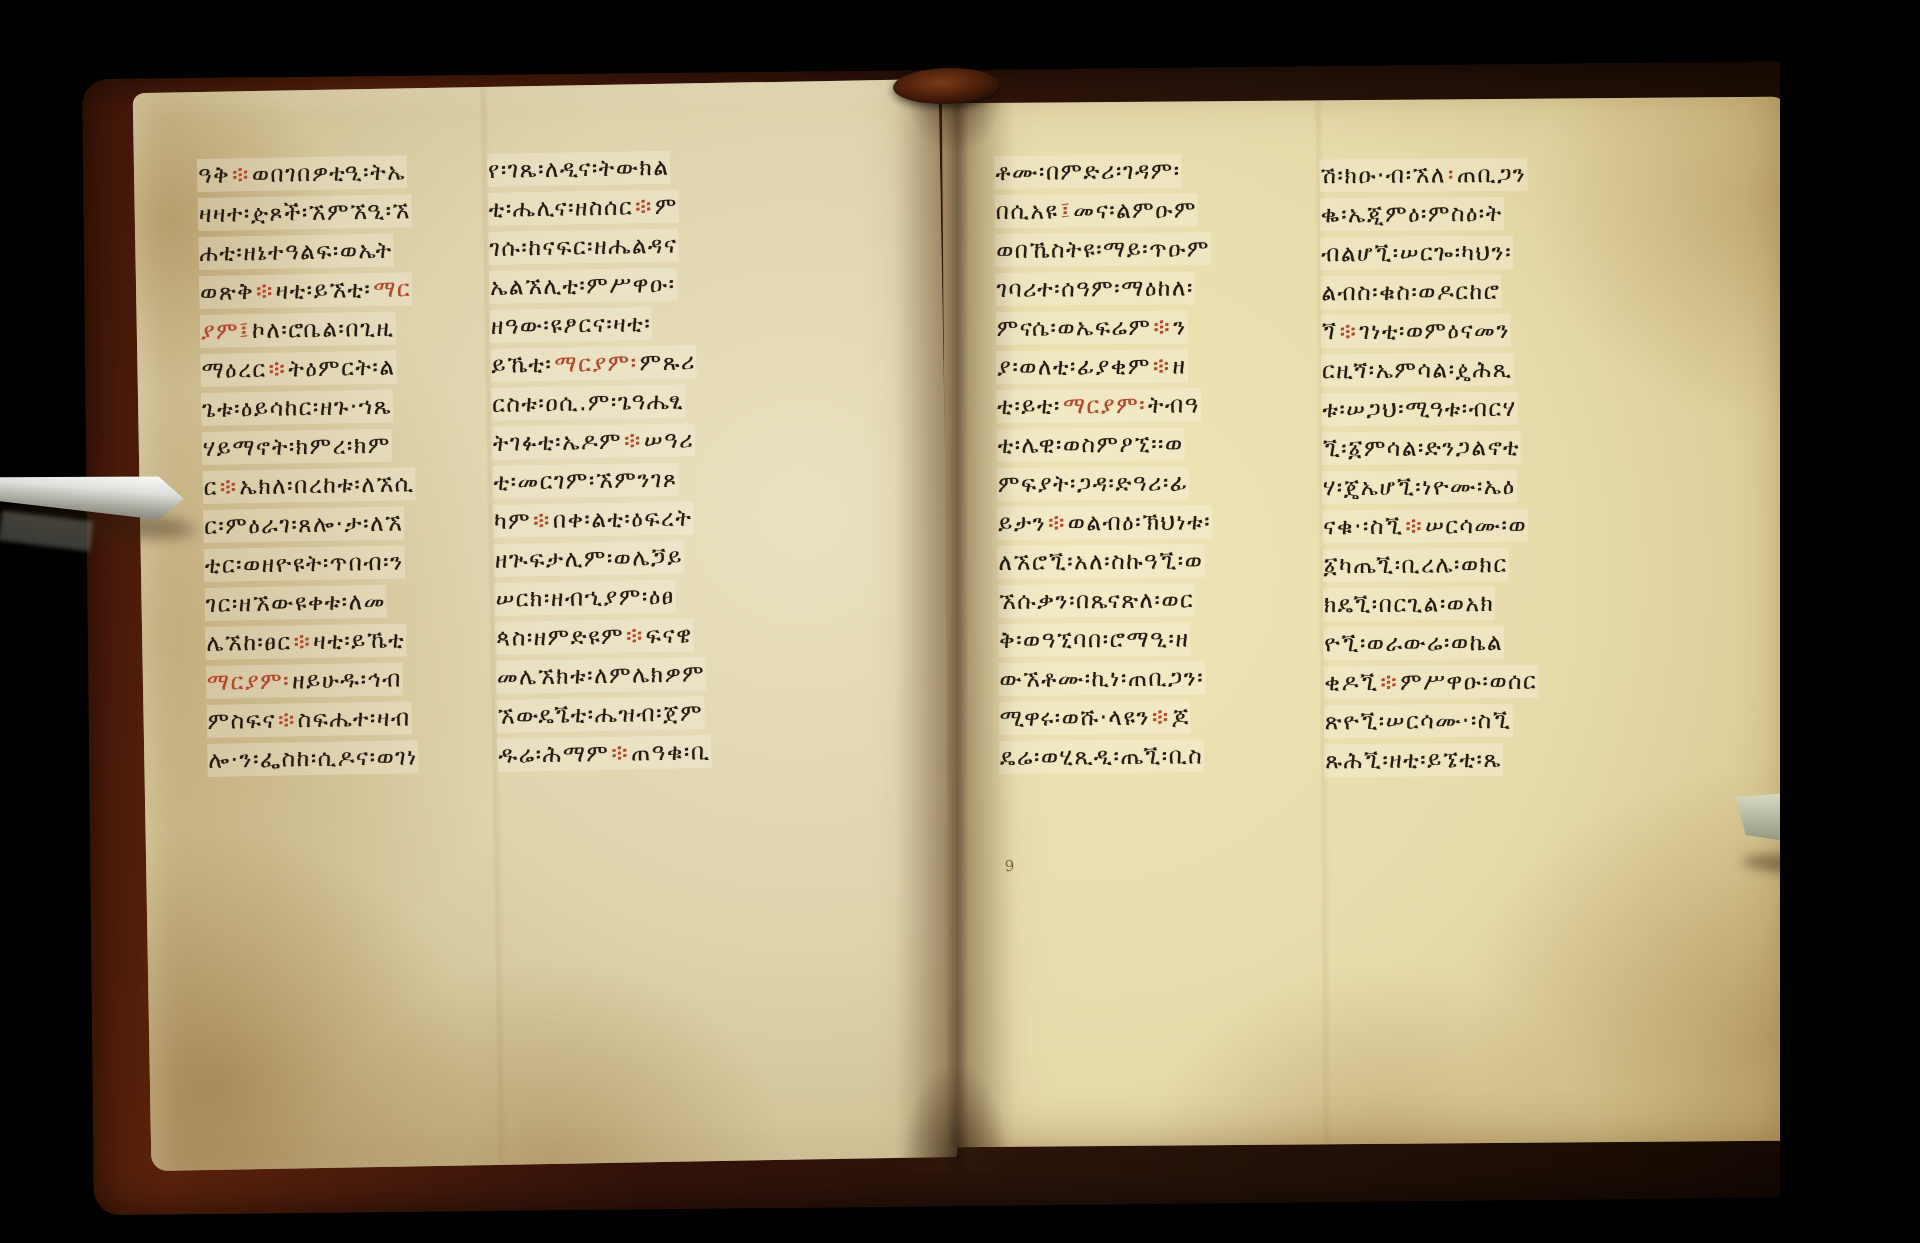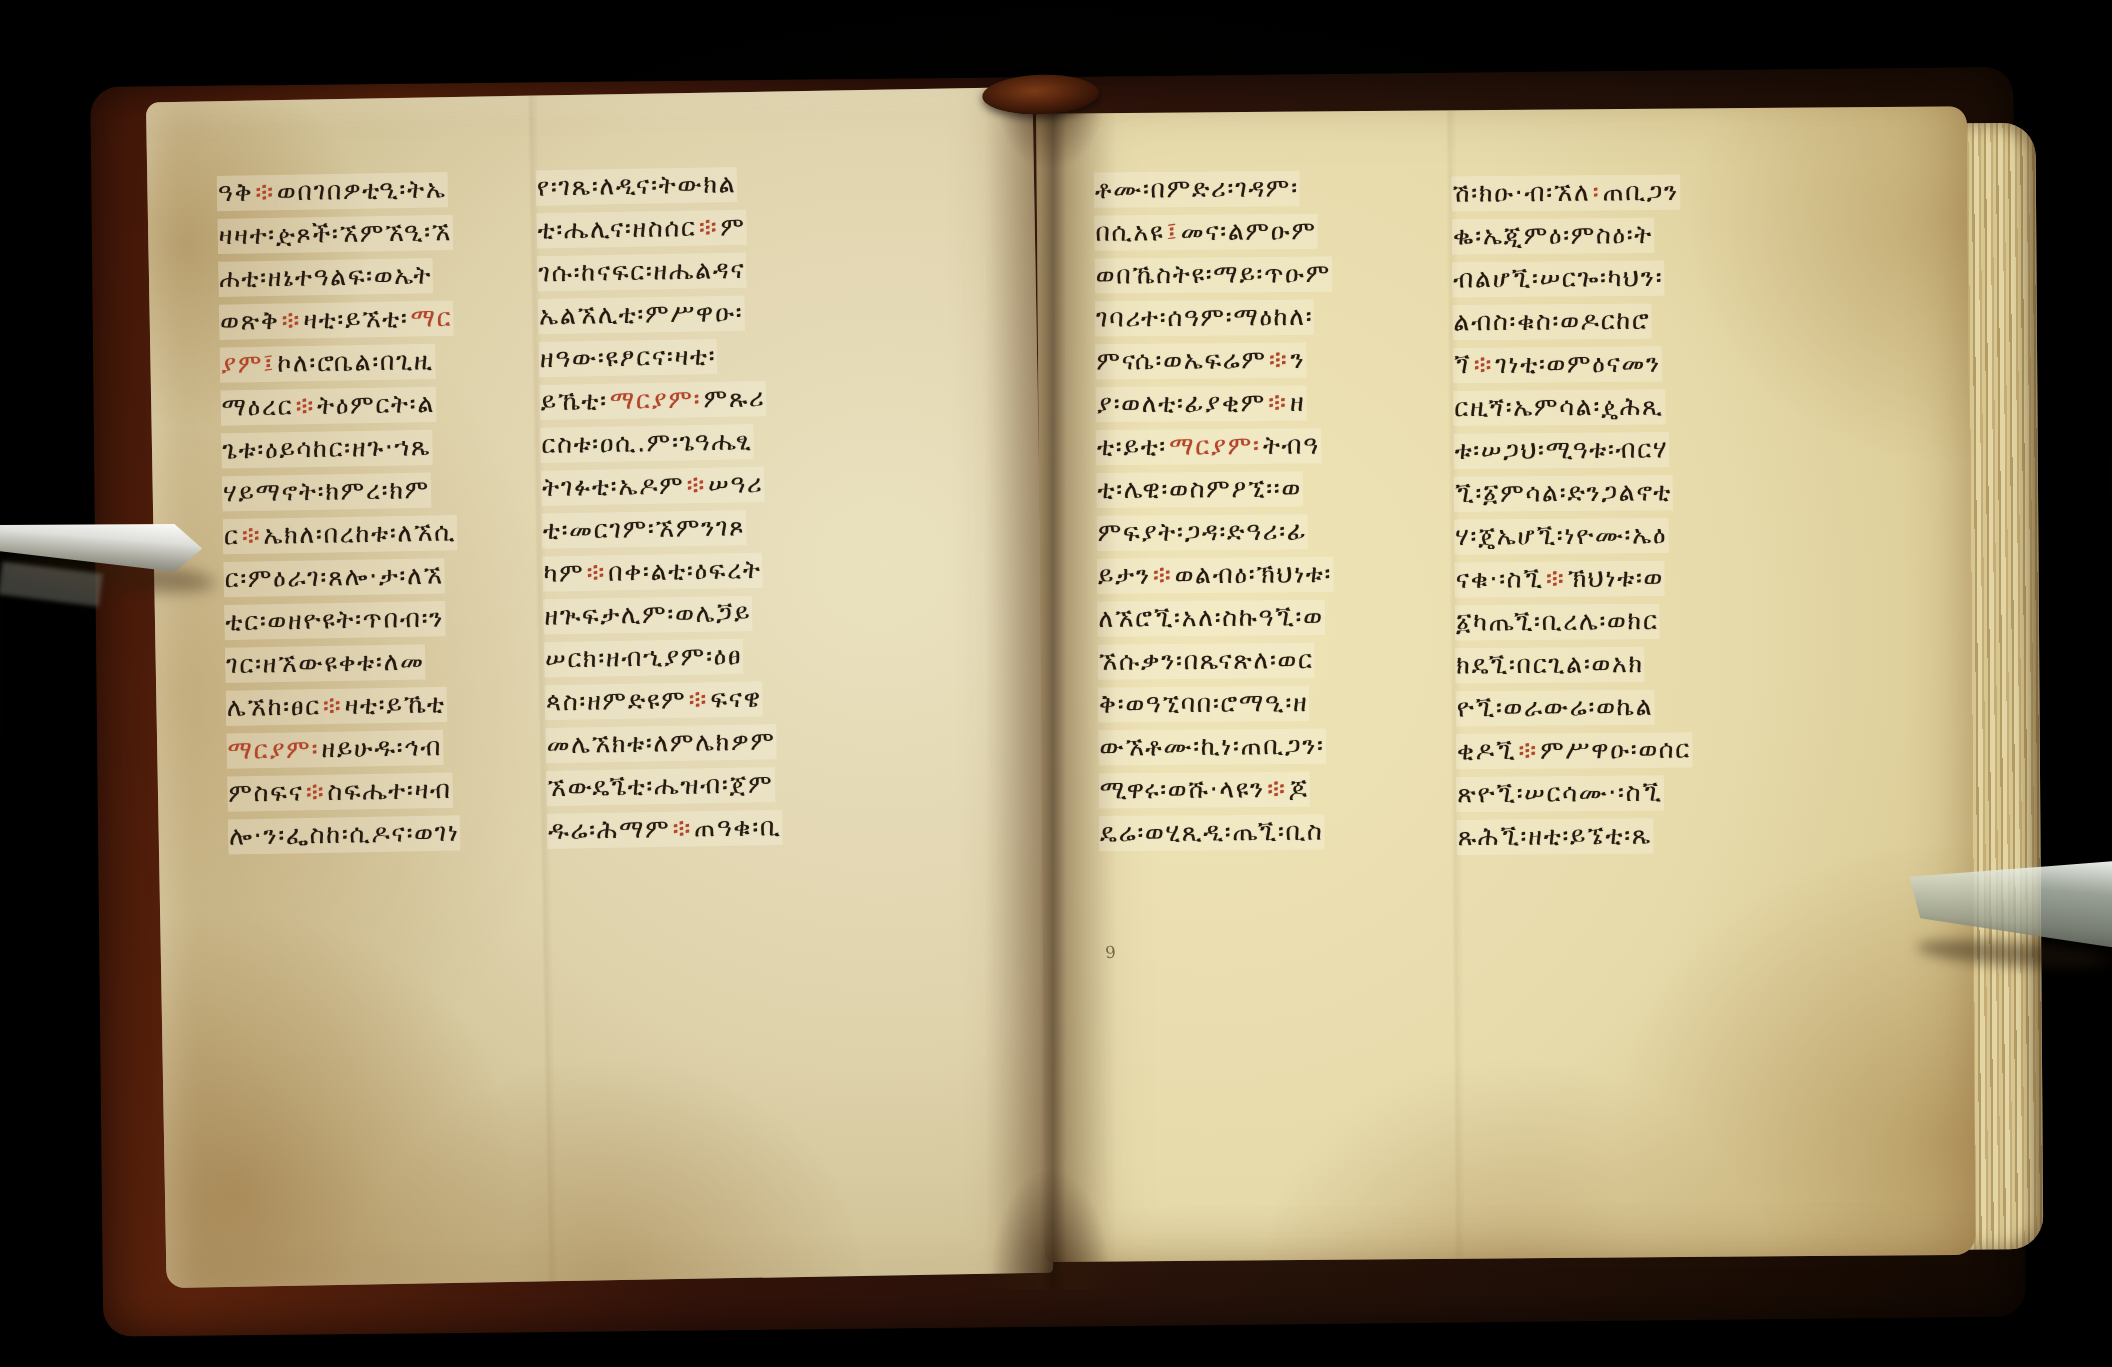--- a/index.html
+++ b/index.html
@@ -1,16 +1,16 @@
 <!DOCTYPE html>
 <html><head>
 <meta charset="utf-8">
 <style>
   html,body{margin:0;padding:0;background:#000;}
-  .stage{position:relative;width:1920px;height:1243px;background:radial-gradient(80% 80% at 50% 45%, #0a0806 0%, #000 70%);overflow:hidden;font-family:"DejaVu Sans",sans-serif;}
+  .stage{position:relative;width:1780px;height:1243px;background:radial-gradient(80% 80% at 50% 45%, #0a0806 0%, #000 70%);overflow:hidden;font-family:"DejaVu Sans",sans-serif;}
   
   .leather{position:absolute;left:88px;top:70px;width:1748px;height:1136px;border-radius:26px;
     background:linear-gradient(100deg,#3f1608 0%,#5a220c 14%,#33130a 38%,#27130a 62%,#1b0d05 88%,#120803 100%);
     box-shadow:0 0 70px rgba(0,0,0,.85), inset 0 0 40px rgba(0,0,0,.6);
     transform:rotate(-.6deg);}
   
   .fore-edge{position:absolute;left:1738px;top:112px;width:116px;height:1024px;border-radius:10px 30px 30px 14px;
     background:repeating-linear-gradient(90deg,#d8c690 0 3px,#b49c66 3px 5px,#e4d6a4 5px 9px,#c4ad76 9px 11px);
     box-shadow:inset -8px 0 16px rgba(60,35,10,.55), inset 6px 0 10px rgba(255,246,210,.35);
     transform:rotate(-.4deg);}
@@ -297,21 +297,21 @@
         </div>
         <div class="line">
           <span>ጚ፡፩ምሳል፡ድንጋልኖቲ</span>
         </div>
         <div class="line">
           <span>ሃ፡ጄኤሆጚ፡ነዮሙ፡ኤዕ</span>
         </div>
         <div class="line">
           <span>ናቁ·፡ስጚ</span>
           <span class="rubric">፨</span>
-          <span>ኽህነቱ፡ወ</span>
+          <span>ሠርሳሙ፡ወ</span>
         </div>
         <div class="line">
           <span>፩ካጤጚ፡ቢረሌ፡ወክር</span>
         </div>
         <div class="line">
           <span>ክዴጚ፡በርጊል፡ወአክ</span>
         </div>
         <div class="line">
           <span>ዮጚ፡ወራውሬ፡ወኬል</span>
         </div>

